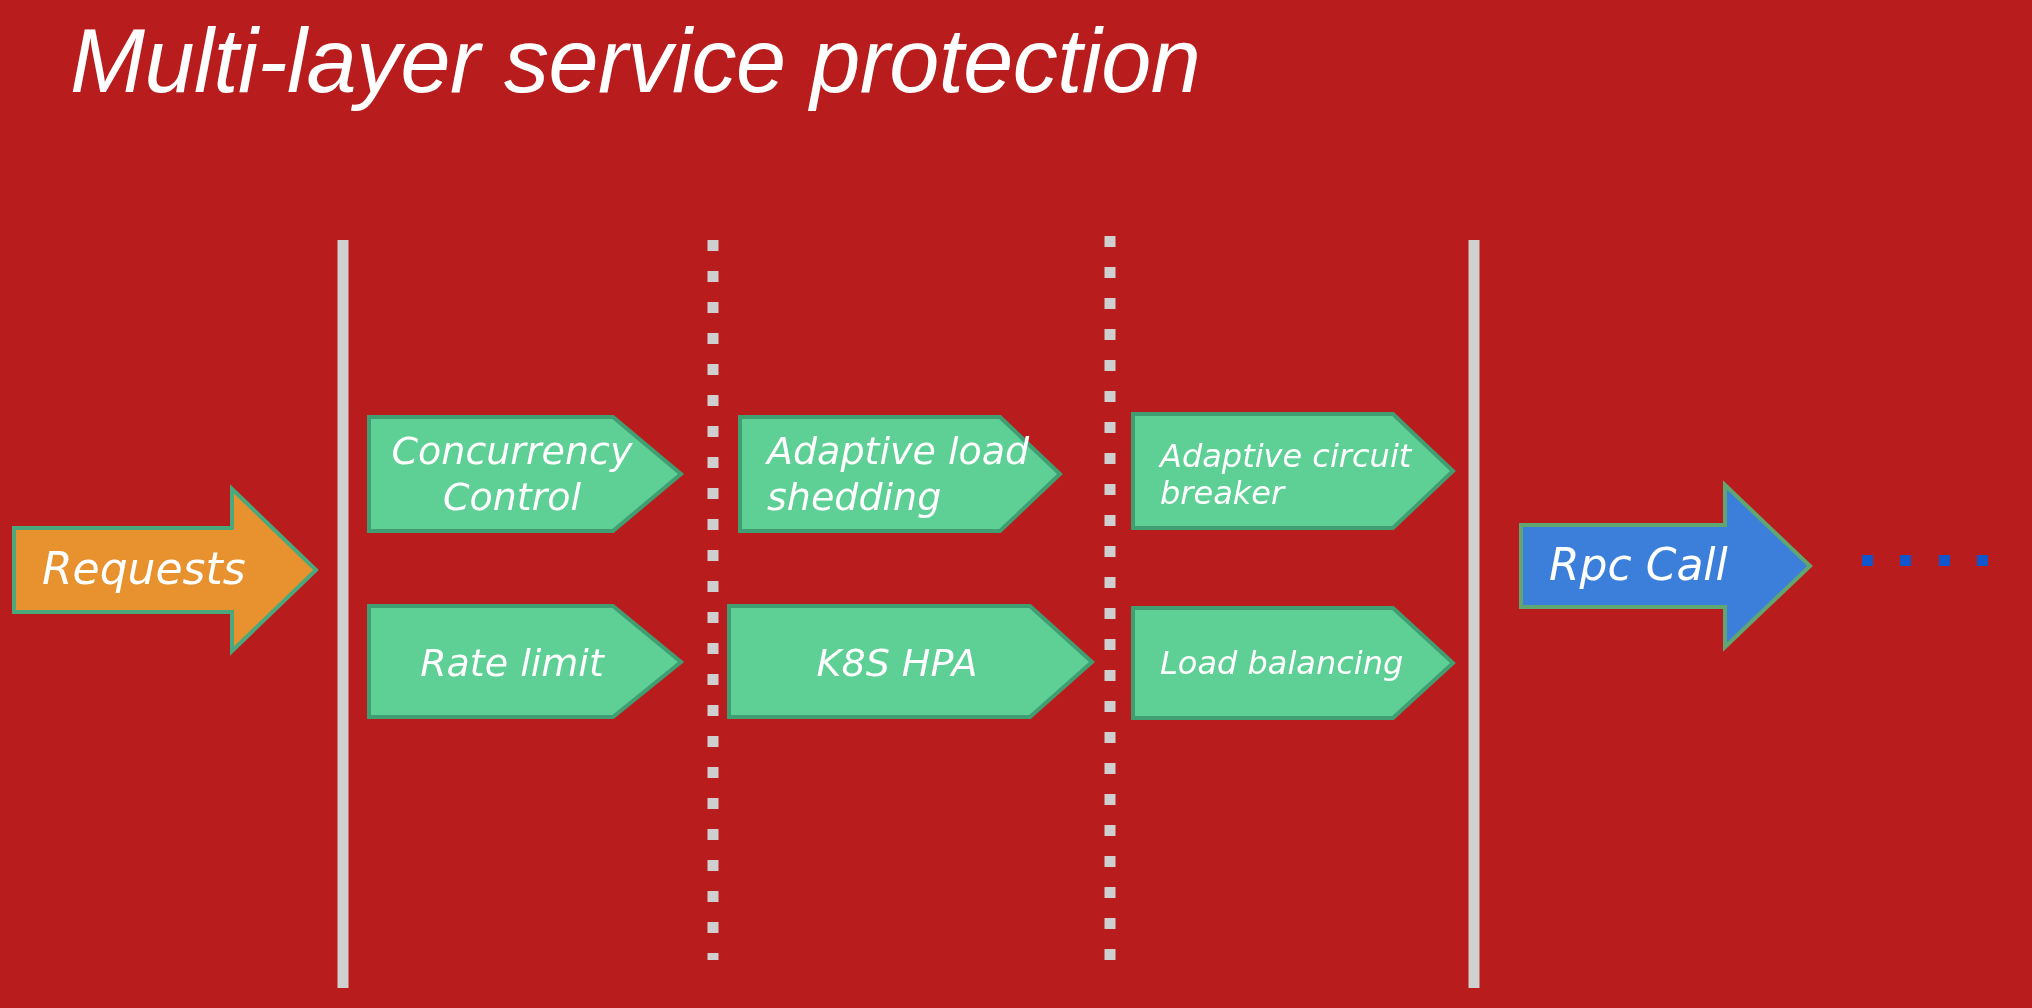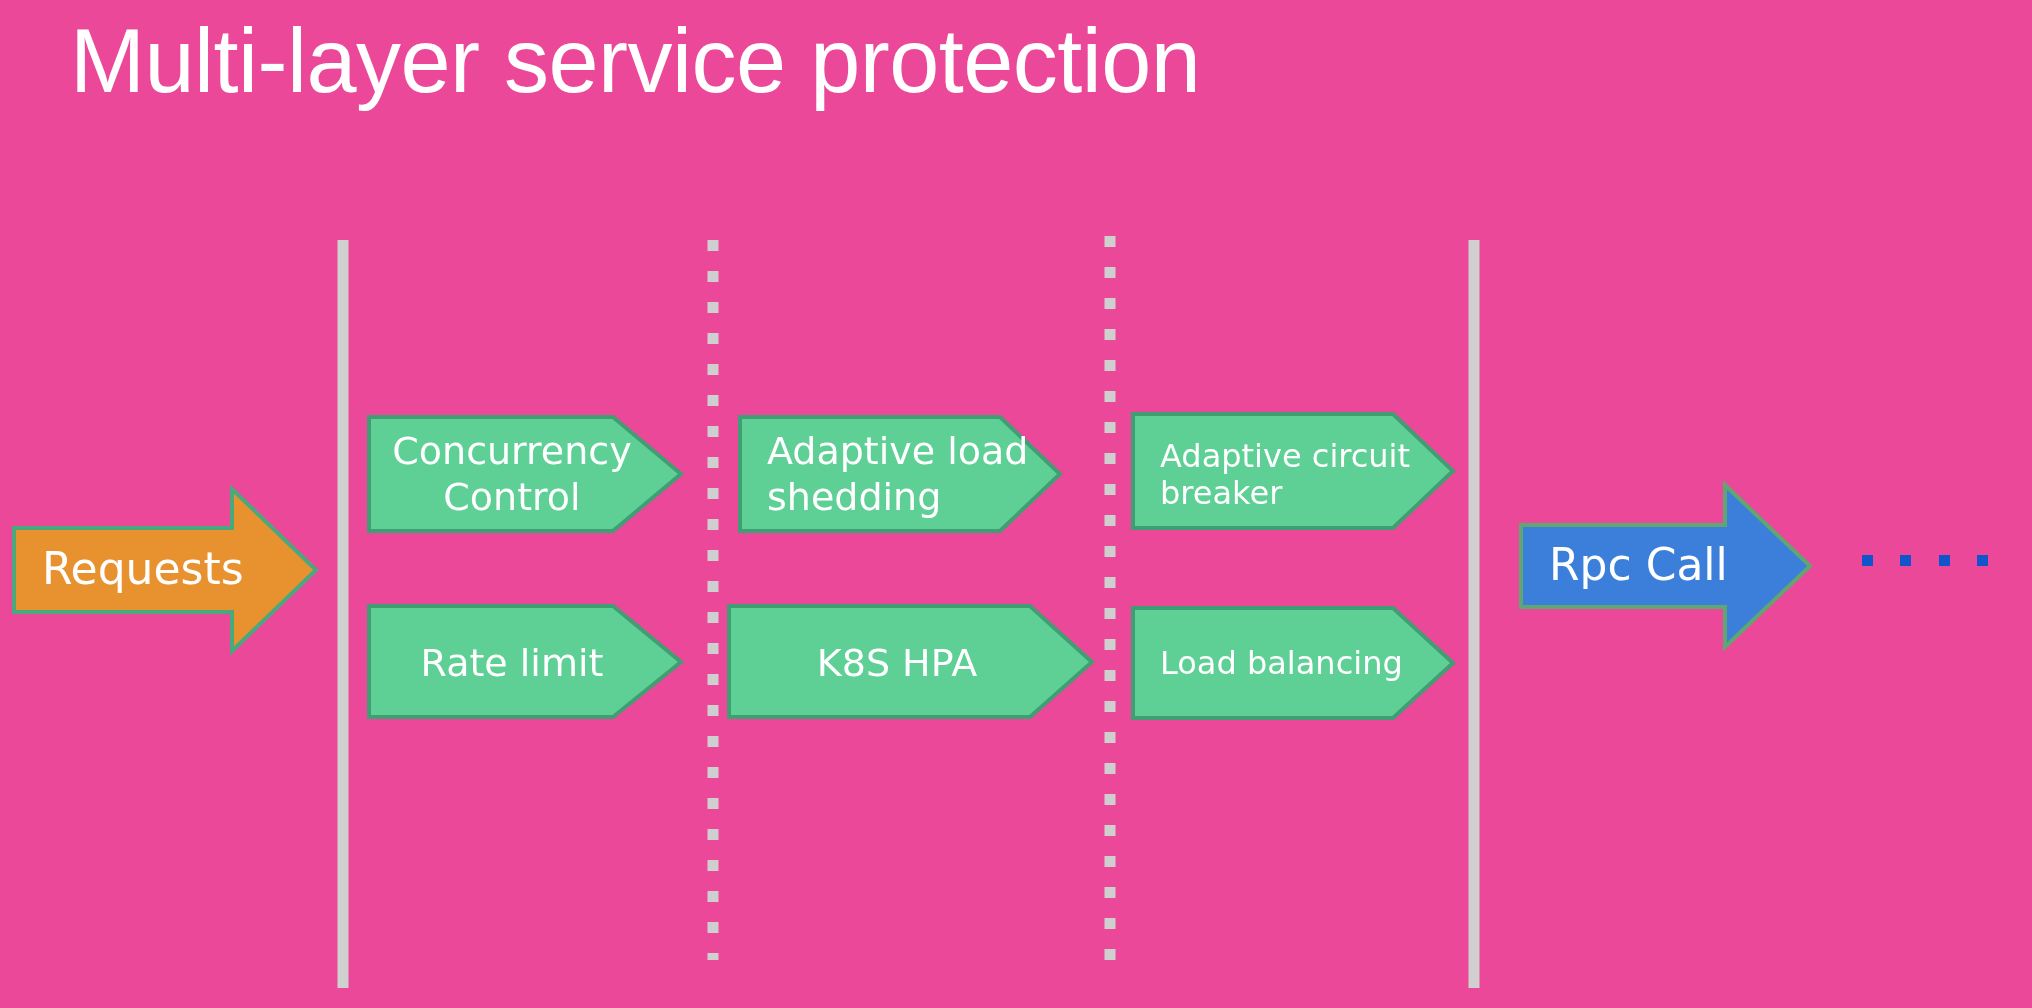--- a/index.html
+++ b/index.html
@@ -5,23 +5,24 @@
 <style>
   html, body {
     margin: 0;
     padding: 0;
     background: #212a2b;
   }
   #slide {
     position: relative;
     width: 2032px;
     height: 1008px;
-    background: #ec4899;
+    background: #b91c1c;
     overflow: hidden;
     font-family: "DejaVu Sans", sans-serif;
+    font-style: italic;
   }
   #slide-title {
     position: absolute;
     left: 70px;
     top: 12px;
     font-family: "Liberation Sans", sans-serif;
     font-size: 90px;
     font-weight: 400;
     line-height: 1.1;
     color: #ffffff;

